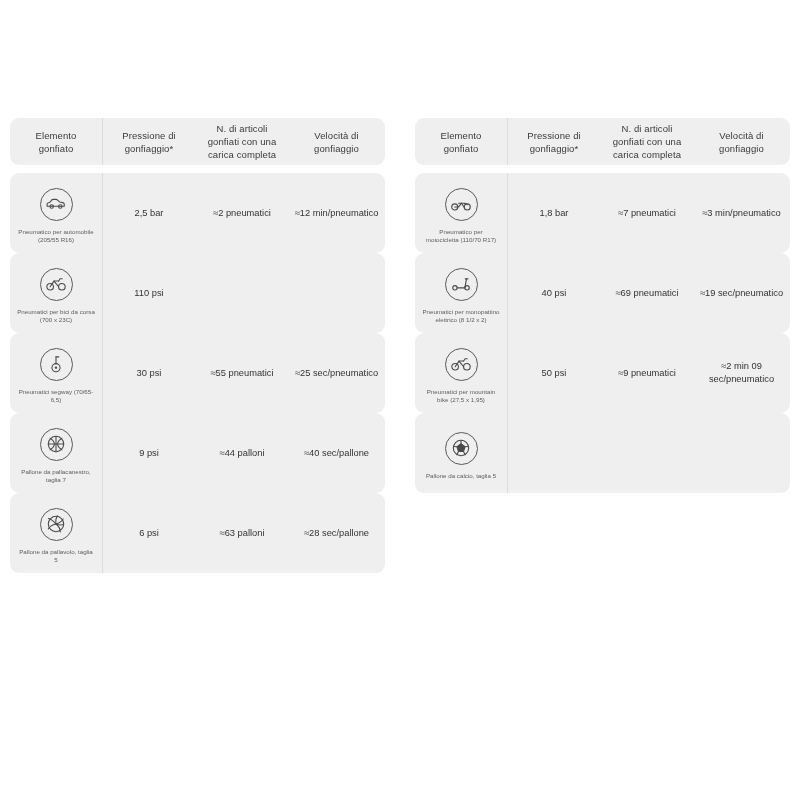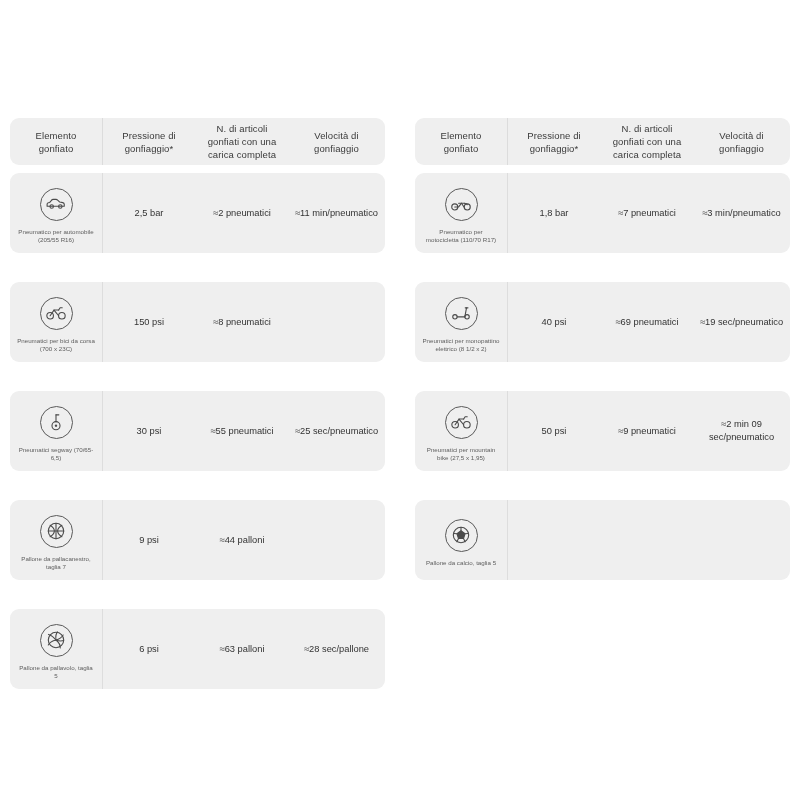--- a/index.html
+++ b/index.html
@@ -39,21 +39,21 @@
     align-items: stretch;
     position: relative;
   }
   .header-card {
     height: 47px;
     margin-bottom: 8px;
     justify-content: center;
   }
   .row-card {
     height: 80px;
-    margin-bottom: 29px;
+    margin-bottom: 0;
   }
   .col {
     display: flex;
     flex-direction: column;
     align-items: center;
     justify-content: center;
     text-align: center;
     box-sizing: border-box;
   }
   .col-item {
@@ -154,42 +154,39 @@
               </div>
               <div class="item-label">Pneumatico per automobile (205/55 R16)</div>
             </div>
             <div class="col col-pressure">
               <div class="value">2,5 bar</div>
             </div>
             <div class="col col-count">
               <div class="value">≈2 pneumatici</div>
             </div>
             <div class="col col-speed">
-              <div class="value">≈11 min/pneumatico</div>
+              <div class="value">≈12 min/pneumatico</div>
             </div>
           </div>
           <div class="card row-card">
             <div class="divider"></div>
             <div class="col col-item item-cell">
               <div class="icon-wrap">
                 <svg width="22" height="22" viewBox="0 0 24 24" fill="none" stroke="#4a4a4a" stroke-width="1.2" stroke-linecap="round" stroke-linejoin="round">
                   <circle cx="5.6" cy="15" r="3.6"></circle>
                   <circle cx="18.4" cy="15" r="3.6"></circle>
                   <path d="M5.6 15l4.2-6.2h5.1"></path>
                   <path d="M9.8 8.8l5.1 6.2"></path>
                   <path d="M14.9 8.8l1.6-2.6h2.3"></path>
                 </svg>
               </div>
               <div class="item-label">Pneumatici per bici da corsa (700 x 23C)</div>
             </div>
             <div class="col col-pressure">
-              <div class="value">150 psi</div>
-            </div>
-            <div class="col col-count">
-              <div class="value">≈8 pneumatici</div>
+              <div class="value">110 psi</div>
             </div>
           </div>
           <div class="card row-card">
             <div class="divider"></div>
             <div class="col col-item item-cell">
               <div class="icon-wrap">
                 <svg width="22" height="22" viewBox="0 0 24 24" fill="none" stroke="#4a4a4a" stroke-width="1.2" stroke-linecap="round" stroke-linejoin="round">
                   <circle cx="12" cy="16" r="4.4"></circle>
                   <circle cx="12" cy="16" r="1.3" fill="#4a4a4a" stroke="none"></circle>
                   <path d="M12 11.6V4.2"></path>
@@ -220,20 +217,23 @@
                   <path d="M18.4 5.8c-3.2 2-4.6 3.9-4.6 6.2s1.4 4.2 4.6 6.2"></path>
                 </svg>
               </div>
               <div class="item-label">Pallone da pallacanestro, taglia 7</div>
             </div>
             <div class="col col-pressure">
               <div class="value">9 psi</div>
             </div>
             <div class="col col-count">
               <div class="value">≈44 palloni</div>
+            </div>
+            <div class="col col-speed">
+              <div class="value">≈40 sec/pallone</div>
             </div>
           </div>
           <div class="card row-card">
             <div class="divider"></div>
             <div class="col col-item item-cell">
               <div class="icon-wrap">
                 <svg width="22" height="22" viewBox="0 0 24 24" fill="none" stroke="#4a4a4a" stroke-width="1.2" stroke-linecap="round" stroke-linejoin="round">
                   <circle cx="12" cy="12" r="8.4"></circle>
                   <path d="M12 12c-2.5-3.2-5.6-5.4-8.2-6.1"></path>
                   <path d="M12 12c-3.9.8-7 2.9-8.4 5.4"></path>

